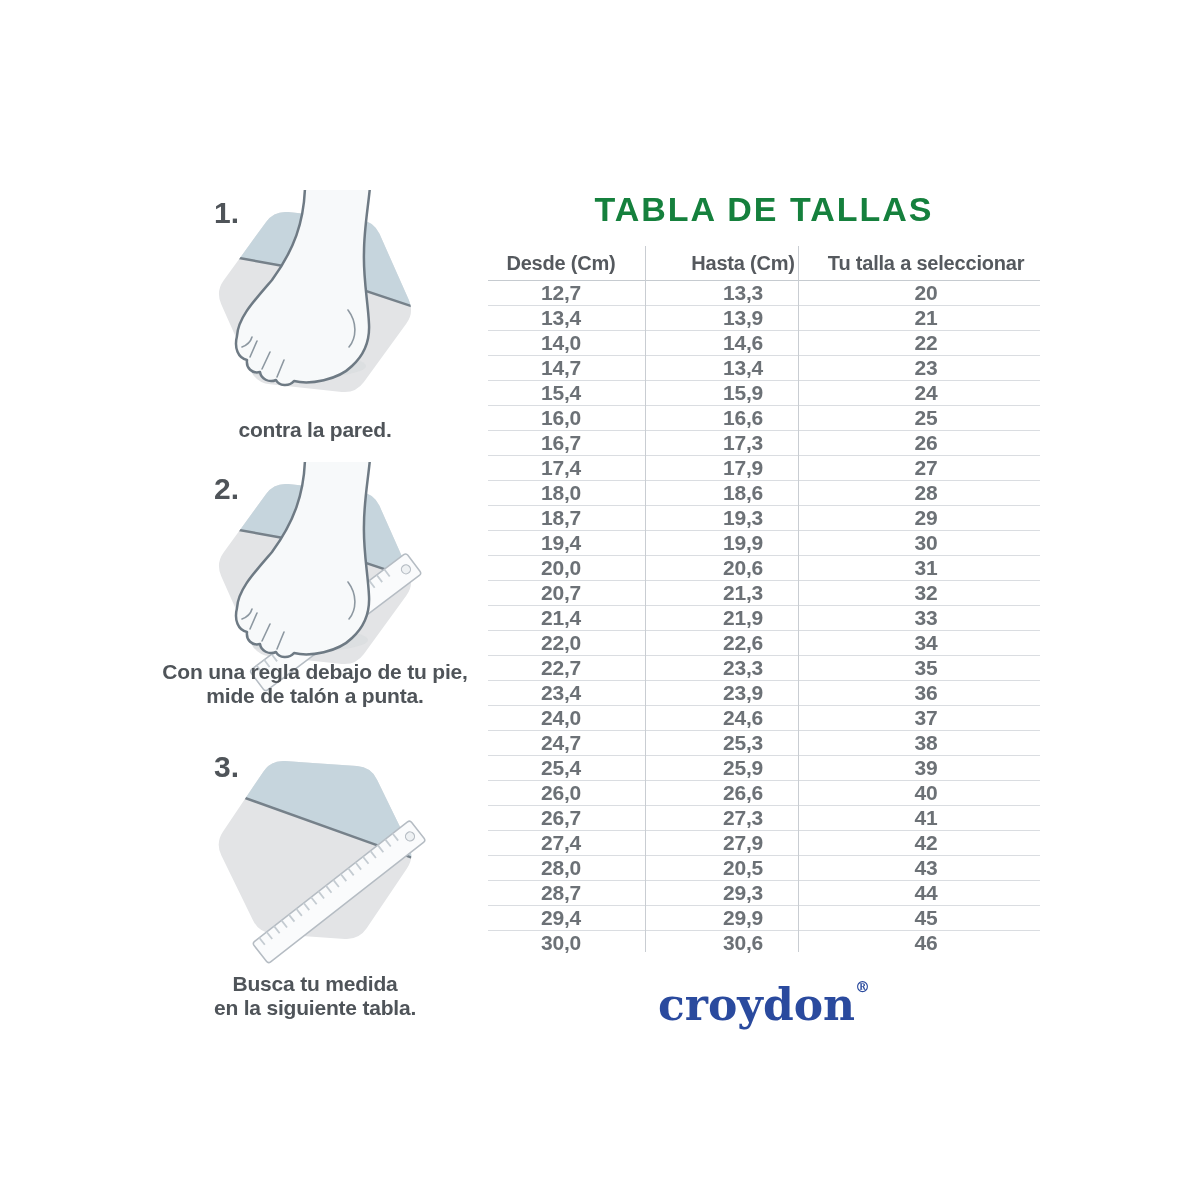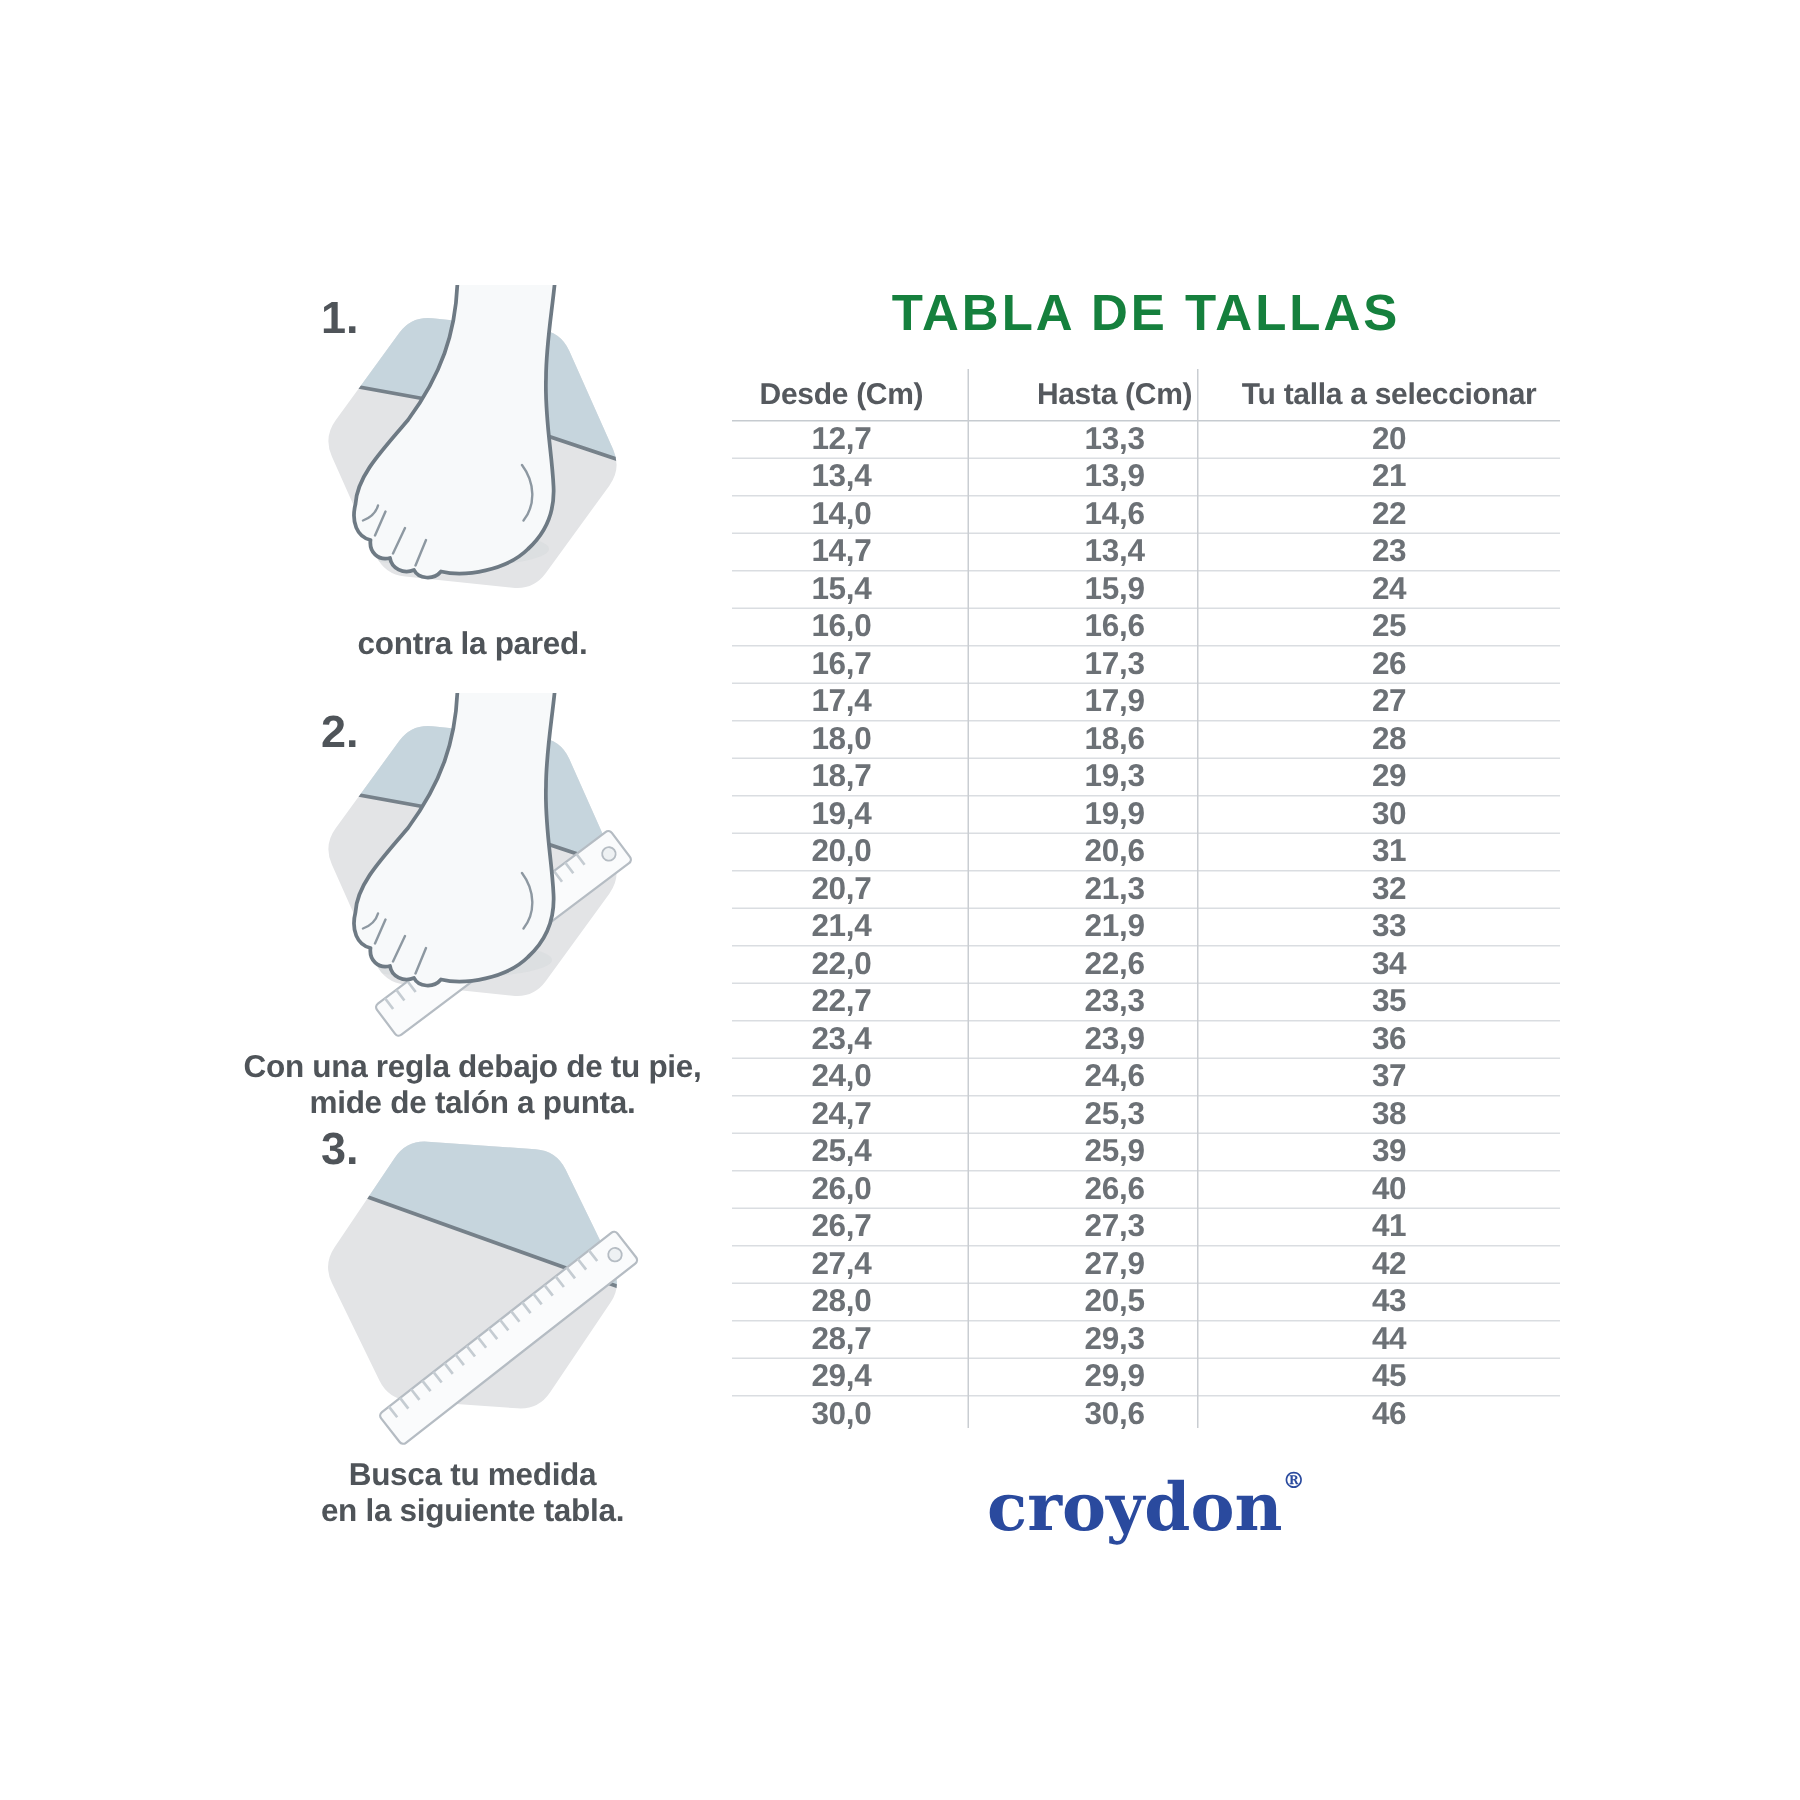--- a/index.html
+++ b/index.html
@@ -84,21 +84,21 @@
       <ellipse class="shadow" cx="100" cy="178" rx="68" ry="12"></ellipse>
     </g>
     <g transform="translate(70,226) rotate(-37)">
       <rect class="rbody" x="-6" y="-26" width="196" height="26" rx="3"></rect>
       <line class="rticks" x1="2" y1="-21.5" x2="170" y2="-21.5"></line>
       <circle class="rhole" cx="180" cy="-13" r="4.5"></circle>
     </g>
     <path class="foot" d="M105,-3 C104,32 94,60 72,90 C53,112 38,128 37,146 C34,158 38,168 47,170 C46,178 52,184 60,182 C61,189 69,193 76,190 C79,196 89,197 94,191 C110,195 138,190 152,176 C163,166 170,152 169,134 C168,112 163,88 164,62 C164,40 168,18 170,-3 Z"></path>
     <path class="fdetail" d="M50,167 L57,151 M62,179 L70,162 M77,187 L84,170 M42,157 q8,-3 10,-10 M148,120 C157,132 157,147 149,157"></path>
   </svg>
-  <div class="step-cap" style="top:700px">
+  <div class="step-cap" style="top:660px">
     <span>Con una regla debajo de tu pie,</span>
     <span>mide de talón a punta.</span>
   </div>
 
   <div class="step-num" style="top:750px">3.</div>
   <svg class="step-svg" style="top:738px" viewBox="0 0 235 230">
     <defs>
         <clipPath id="hexC">
           <path transform="rotate(4 115 112)" d="M208,124.1 L172,186.5 Q165,198.6 151,198.6 L79,198.6 Q65,198.6 58,186.5 L22,124.1 Q15,112 22,99.9 L58,37.5 Q65,25.4 79,25.4 L151,25.4 Q165,25.4 172,37.5 L208,99.9 Q215,112 208,124.1 Z"></path>
         </clipPath>

